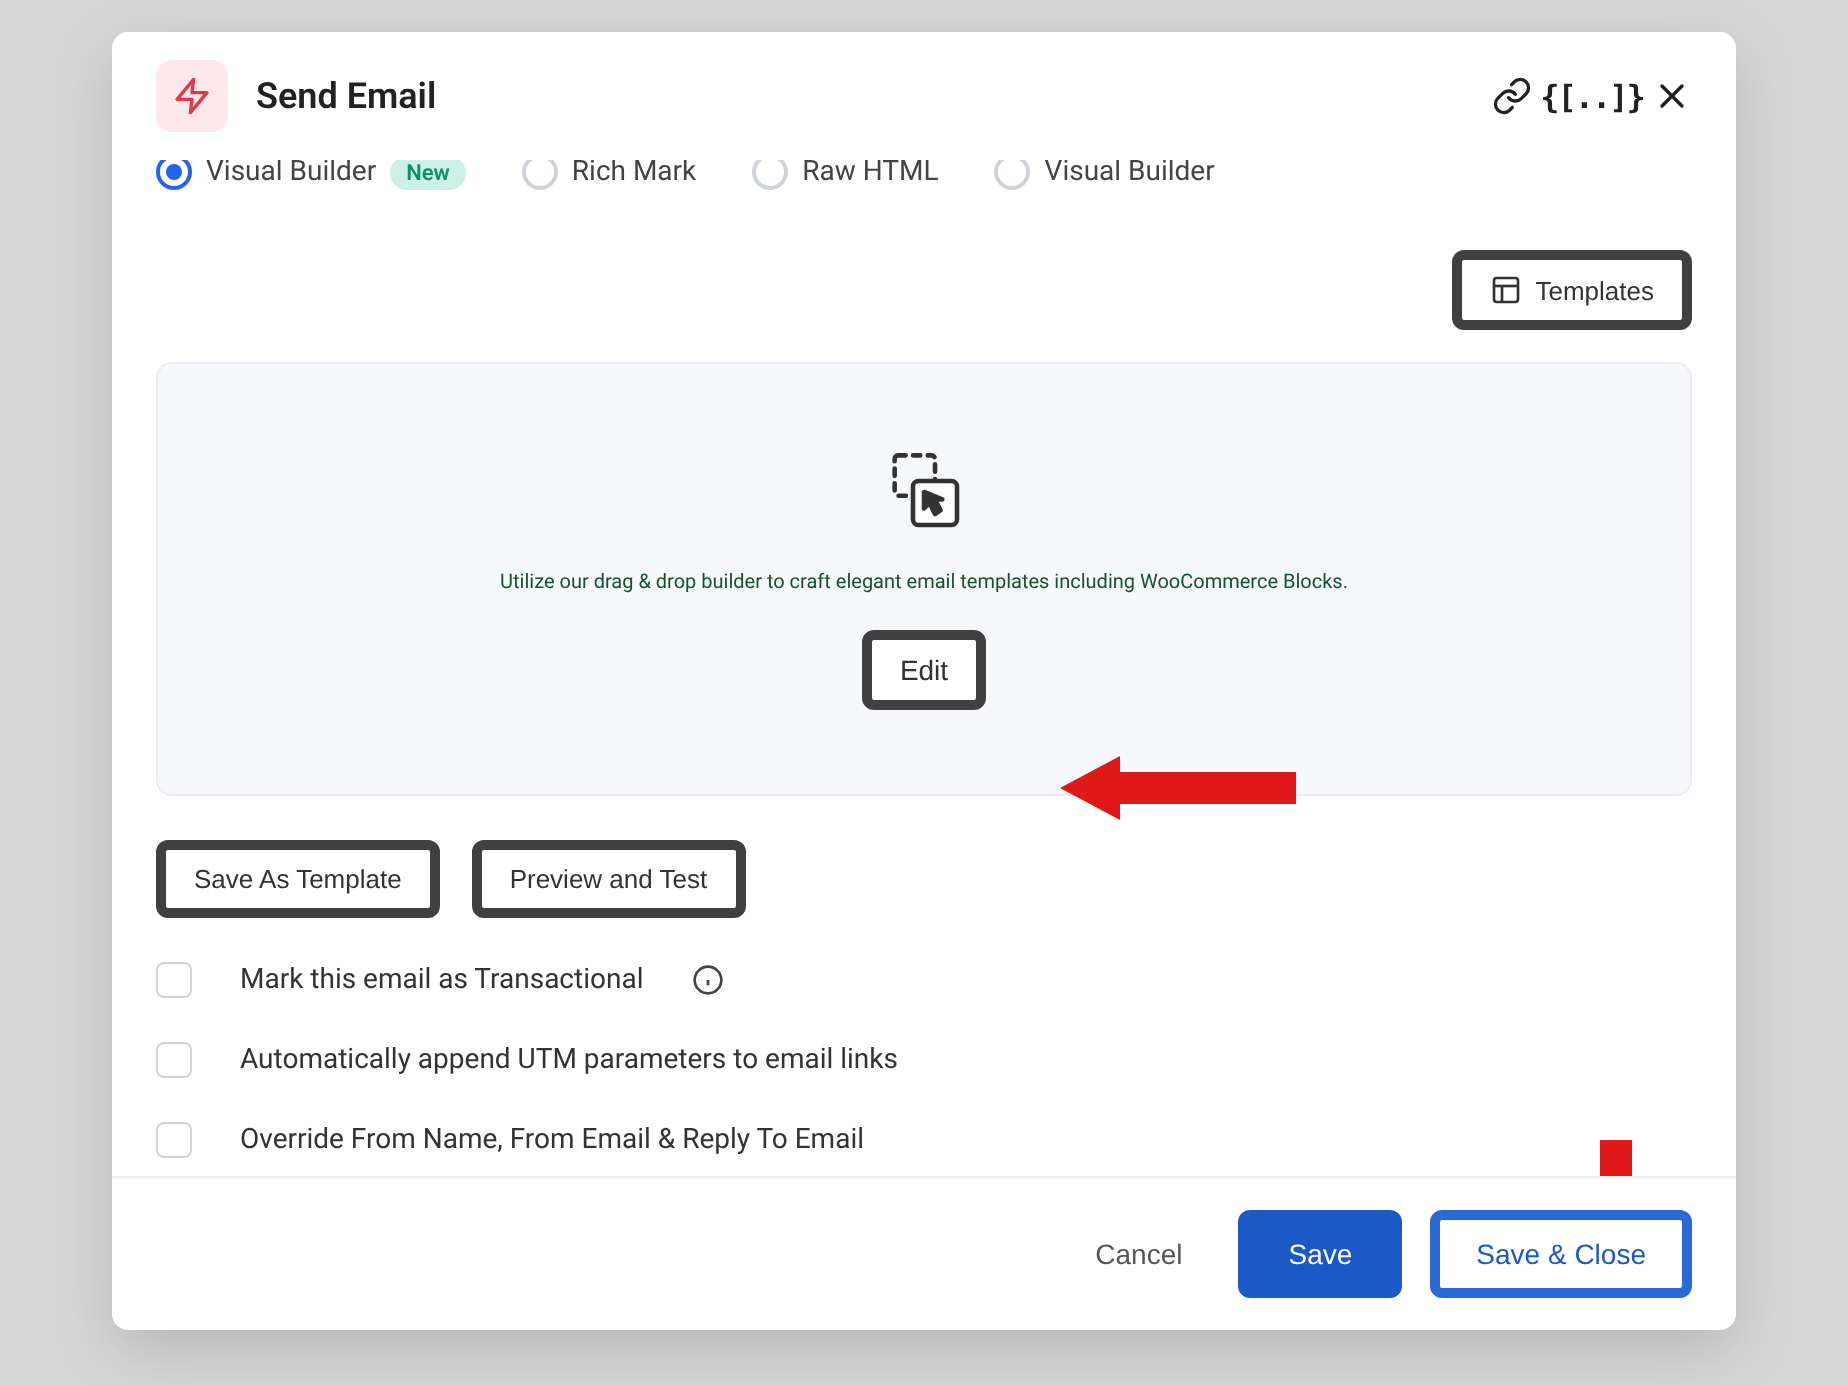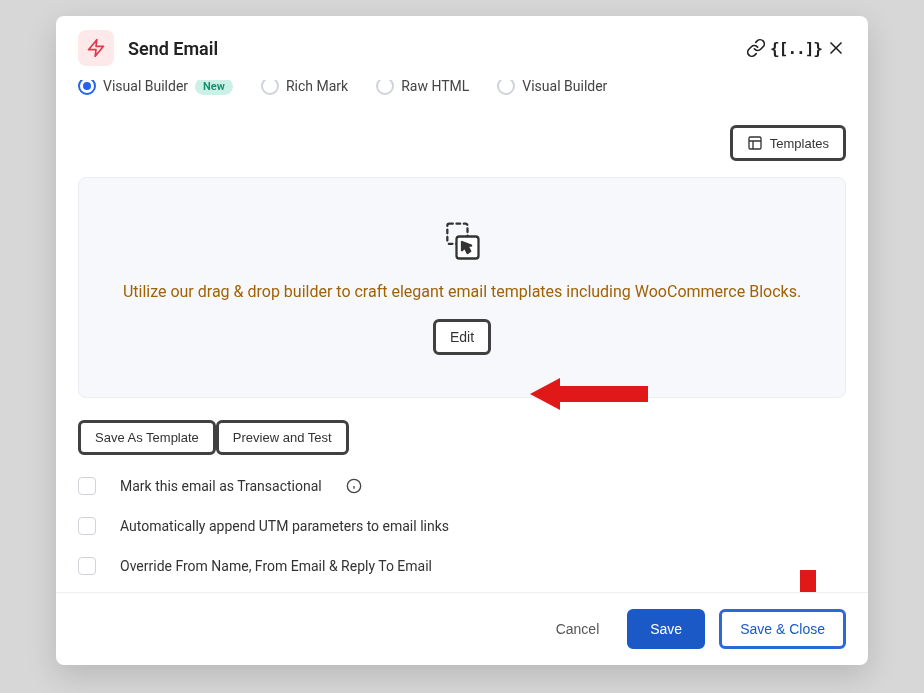--- a/index.html
+++ b/index.html
@@ -50,35 +50,35 @@
 .radio-opt.selected .radio-ring { border-color: #2563eb; }
 .radio-opt.selected .radio-ring::after {
   content: ""; position: absolute; inset: 3px; border-radius: 50%; background: #2563eb;
 }
 .badge-new {
   background: #ccf0e5; color: #0f8f6b; font-size: 11px; font-weight: 600;
   padding: 2px 8px; border-radius: 10px;
 }
 .tpl-btn-row { display: flex; justify-content: flex-end; margin-top: 30px; margin-bottom: 16px; }
 .btn {
-  border: 3px solid #404040; background: #fff; border-radius: 6px;
+  border: 5px solid #404040; background: #fff; border-radius: 6px;
   padding: 7px 14px; font-size: 14px; color: #333; cursor: pointer; display: inline-flex; align-items: center; gap: 7px;
 }
 .btn.small { font-size: 13px; }
 .btn.primary { background: #1a59c6; border-color: #1a59c6; color: #fff; font-weight: 500; padding: 9px 20px; }
 .btn.outline-primary { border-color: #2a69d6; color: #1a59c6; font-weight: 500; padding: 9px 18px; background: #fff; }
 .btn.plain { border: none; background: none; color: #555; font-weight: 500; padding: 9px 14px; }
 .builder-panel {
   background: #f7f8fb; border: 1px solid #ebedf2; border-radius: 8px;
   padding: 42px 20px 42px 20px; text-align: center;
 }
-.builder-panel .desc { color: #a16207; font-size: 16px; margin-top: 18px; }
+.builder-panel .desc { color: #14532d; font-size: 10px; margin-top: 18px; }
 .builder-panel .edit-wrap { margin-top: 18px; }
 .builder-icon { width: 44px; height: 44px; margin: 0 auto; color: #333; }
-.inline-btn-row { display: flex; margin-top: 22px; }
+.inline-btn-row { display: flex; gap: 16px; margin-top: 22px; }
 .check-row { display: flex; align-items: center; gap: 24px; margin-top: 22px; font-size: 14px; color: #333; }
 .check-row + .check-row { margin-top: 22px; }
 .chk {
   width: 18px; height: 18px; border: 1.5px solid #cfd3da; border-radius: 4px; background: #fff; cursor: pointer;
 }
 .info-ic { width: 16px; height: 16px; color: #444; display: inline-flex; align-items: center; justify-content: center; }
 .modal-footer {
   border-top: 1px solid #eceef1; padding: 16px 22px; display: flex; justify-content: flex-end; gap: 14px; align-items: center;
 }
 .arrow-edit {

